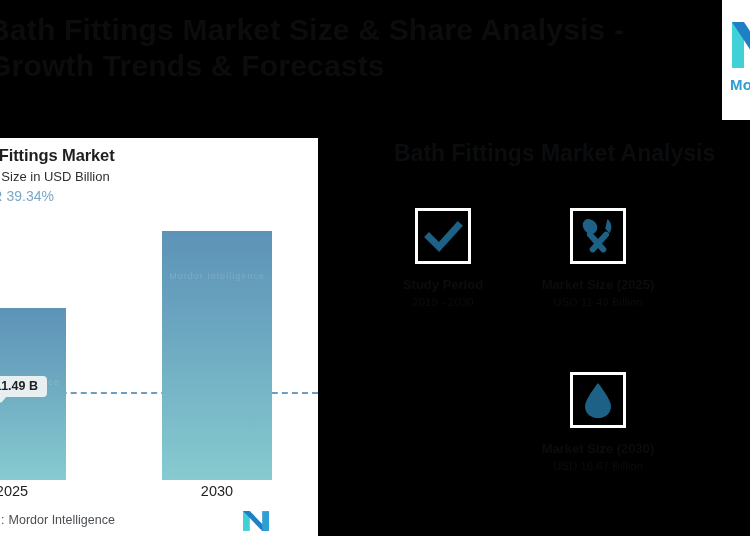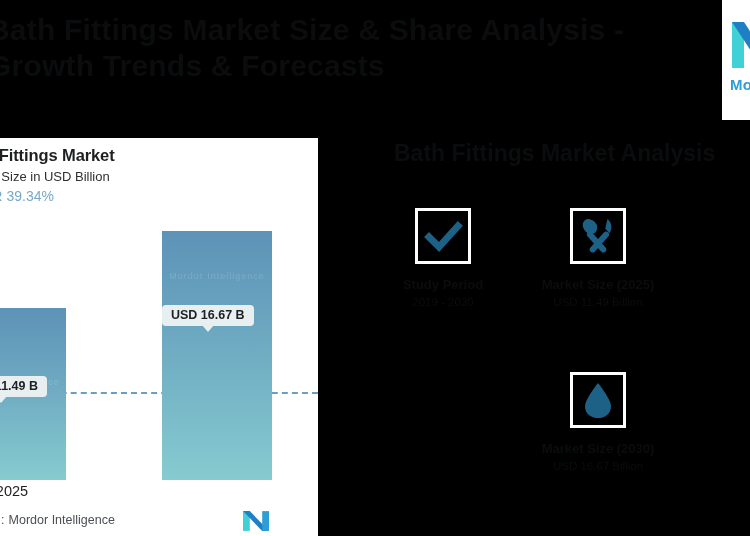--- a/index.html
+++ b/index.html
@@ -285,24 +285,24 @@
     <div class="baseline-dash"></div>
 
     <div class="bar bar-1">
       <div class="bar-watermark" style="top:40%">Mordor Intelligence</div>
     </div>
     <div class="bar bar-2">
       <div class="bar-watermark" style="top:16%">Mordor Intelligence</div>
     </div>
 
     <div class="value-pill pill-1">USD 11.49 B</div>
-    <div class="value-pill pill-2">USD 16.67 B</div>
   </div>
 
   <div class="axis-label axis-1">2025</div>
+  <div class="axis-label axis-2">2030</div>
 
   <div class="chart-footer">
     <span class="src-label">Source :</span><span>Mordor Intelligence</span>
   </div>
 
   <svg class="footer-mark" viewBox="0 0 42 32">
     <polygon points="0,0 11,0 11,32 0,32" fill="#3fd1d6"></polygon>
     <polygon points="0,0 11,0 42,32 31,32" fill="#1f7fc4"></polygon>
     <polygon points="31,0 42,0 42,32 31,32" fill="#2f9ed4"></polygon>
   </svg>

